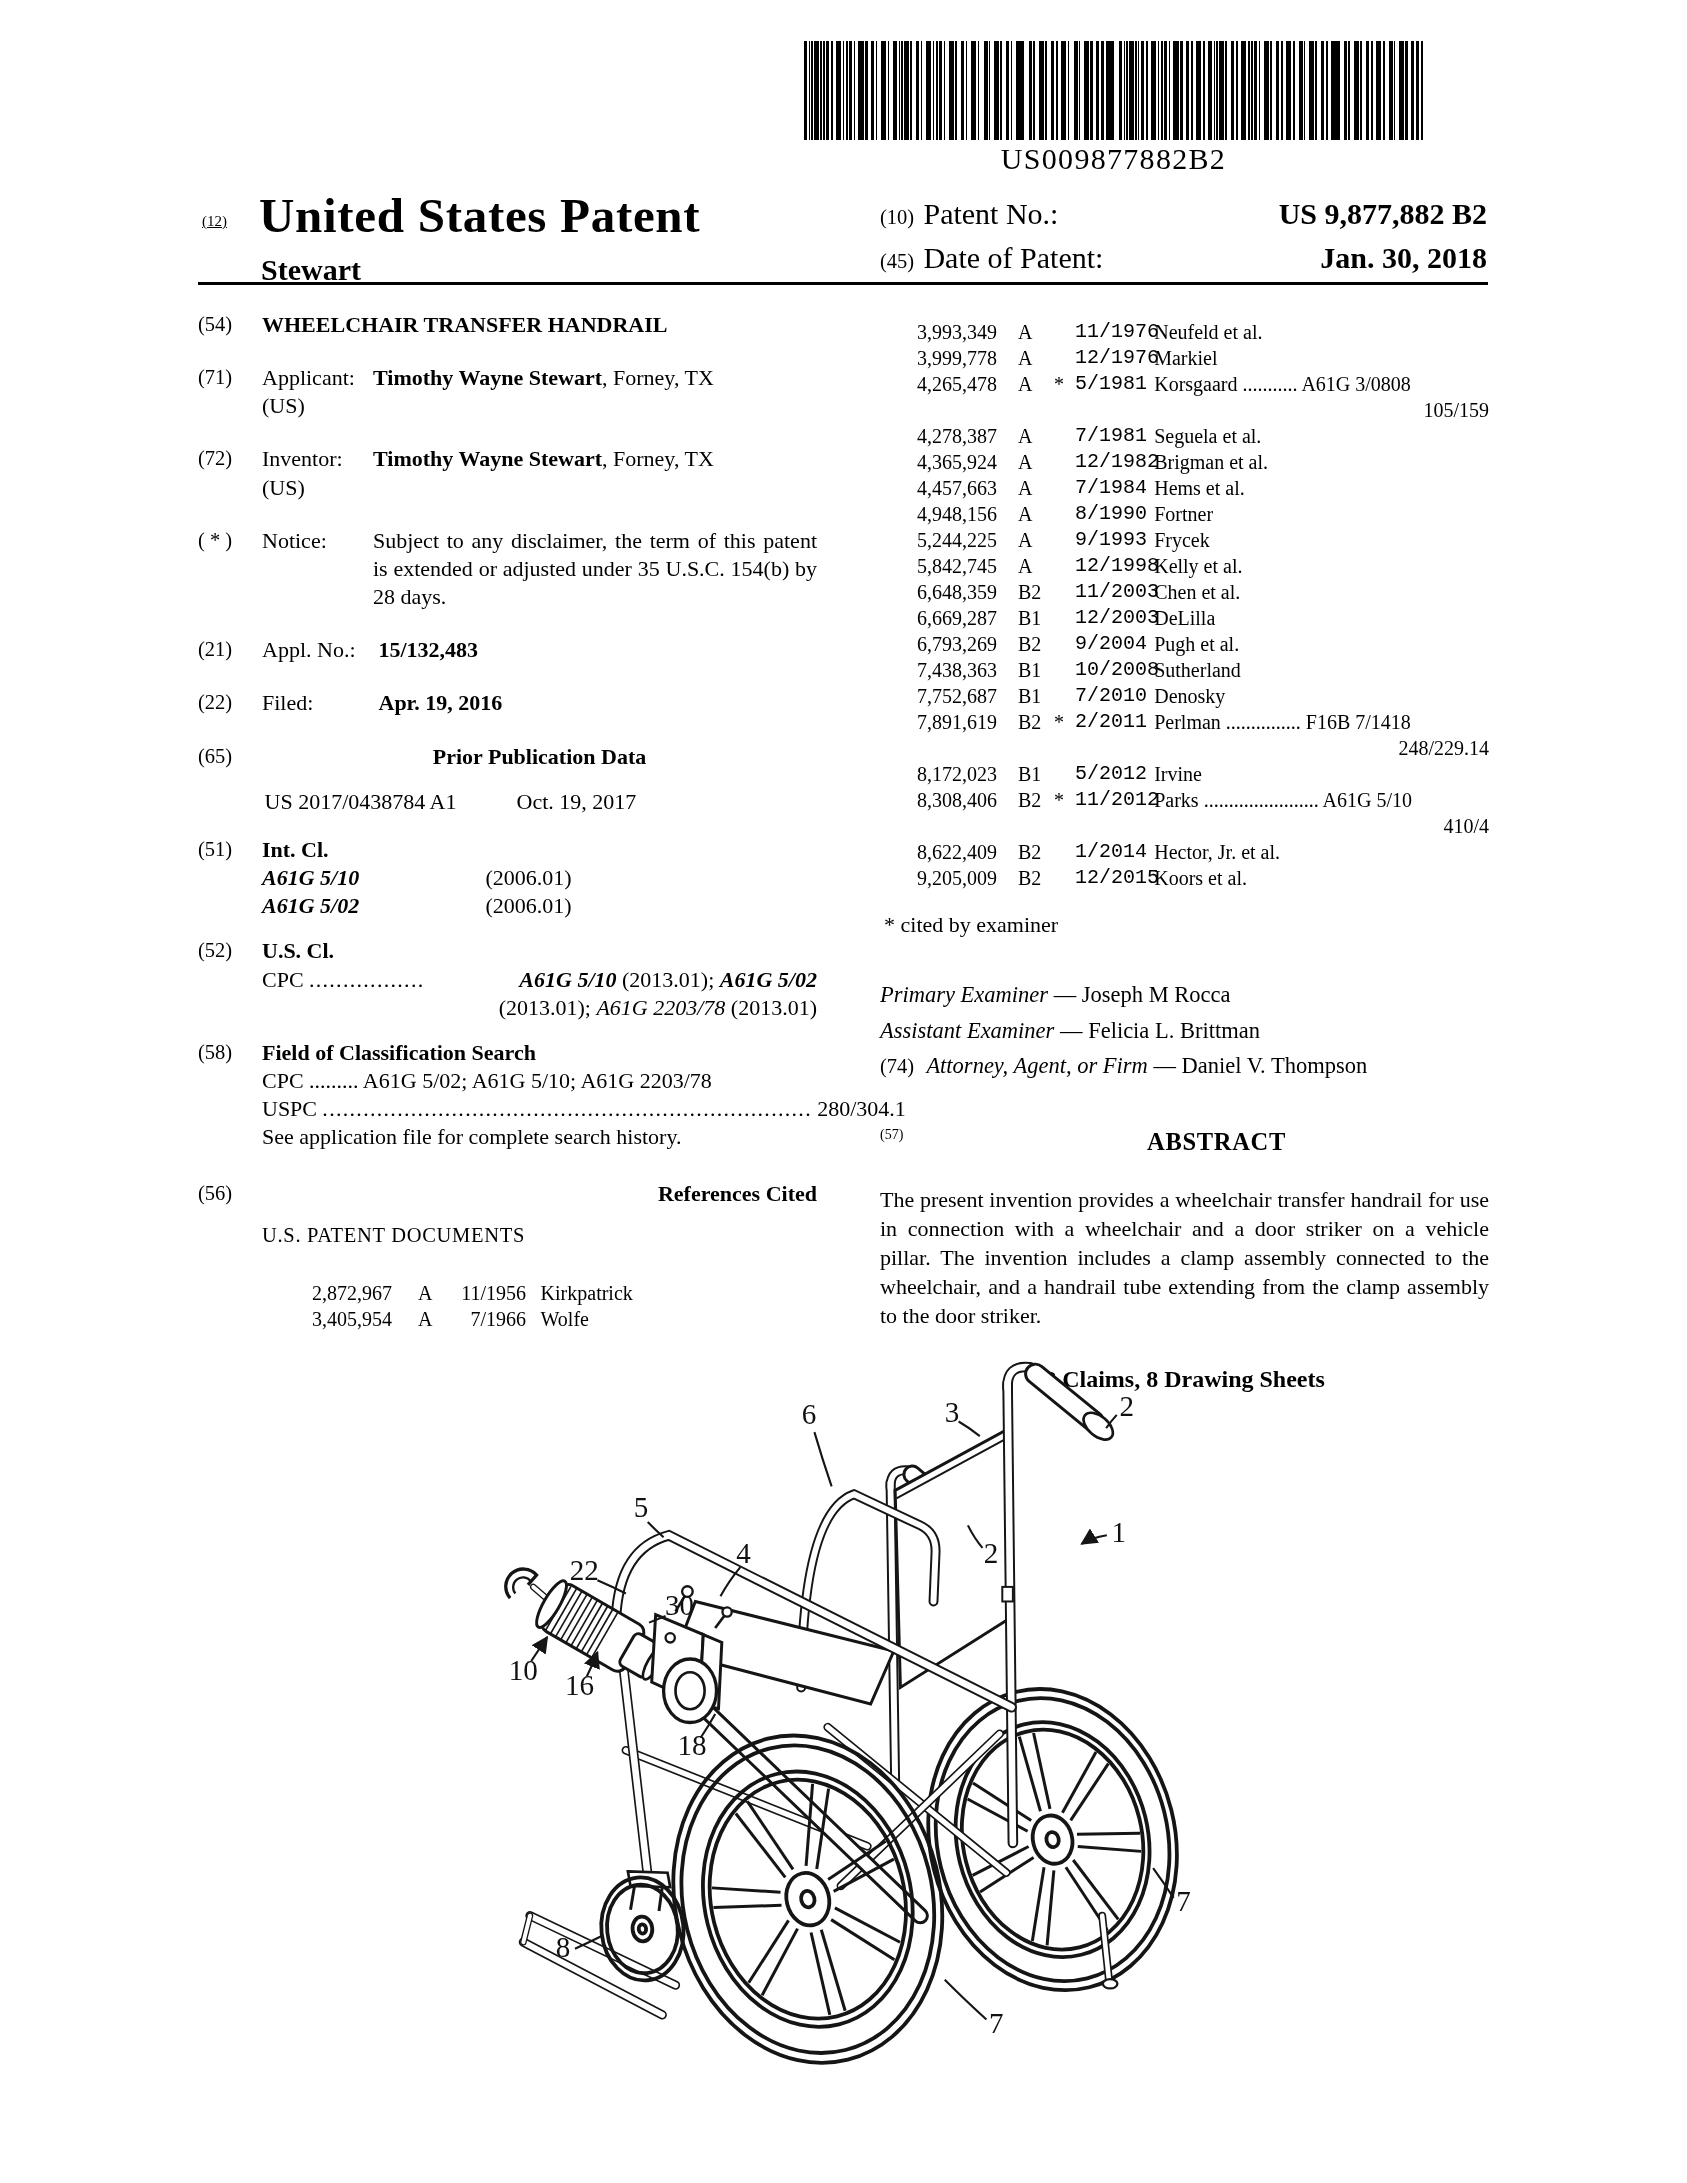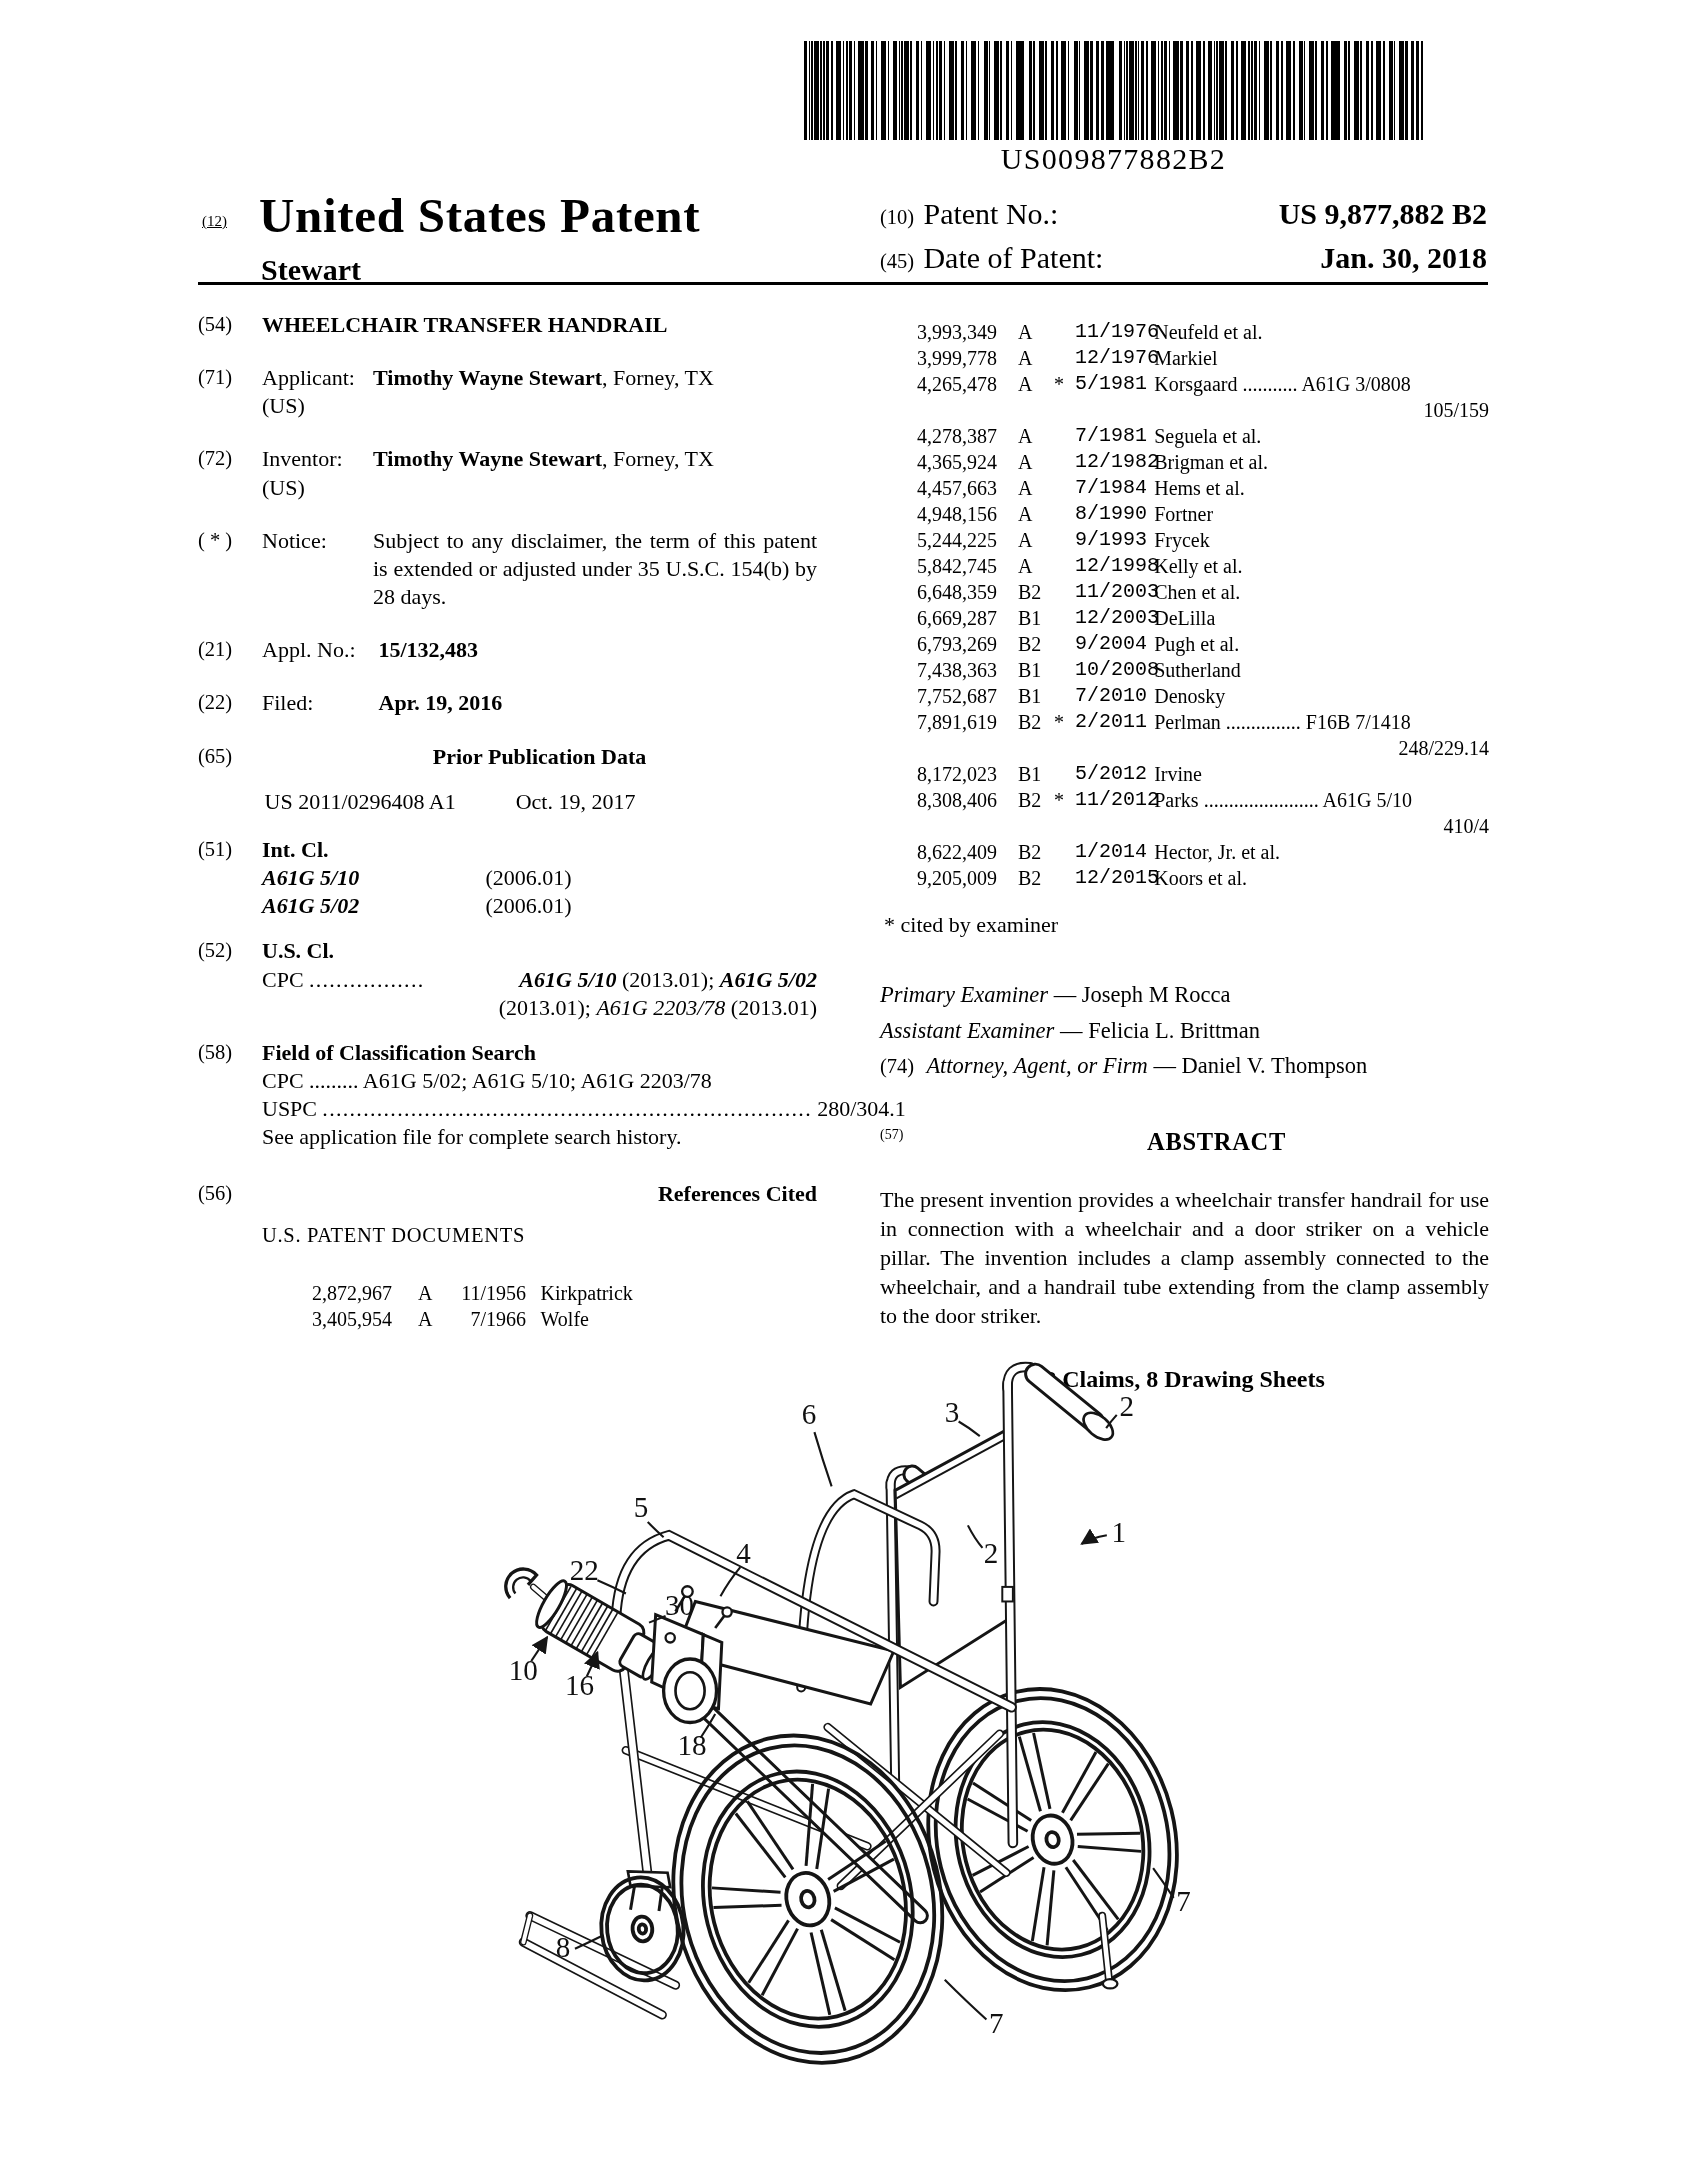--- a/index.html
+++ b/index.html
@@ -150,21 +150,21 @@
       <span class="lblcol">Filed:</span>
       <span class="b">Apr. 19, 2016</span>
     </span>
   </div>
 
   <div class="item" style="margin-bottom:20px;">
     <span class="tag">(65)</span>
     <span class="bd">
       <div class="s65head">Prior Publication Data</div>
       <div class="publine" style="margin-top:17px;">
-        <span>US 2011/0296408 A1</span>
+        <span>US 2017/0438784 A1</span>
         <span>Oct. 19, 2017</span>
       </div>
     </span>
   </div>
 
   <div class="item" style="margin-bottom:17px;">
     <span class="tag">(51)</span>
     <span class="bd">
       <div class="b">Int. Cl.</div>
       <div>

